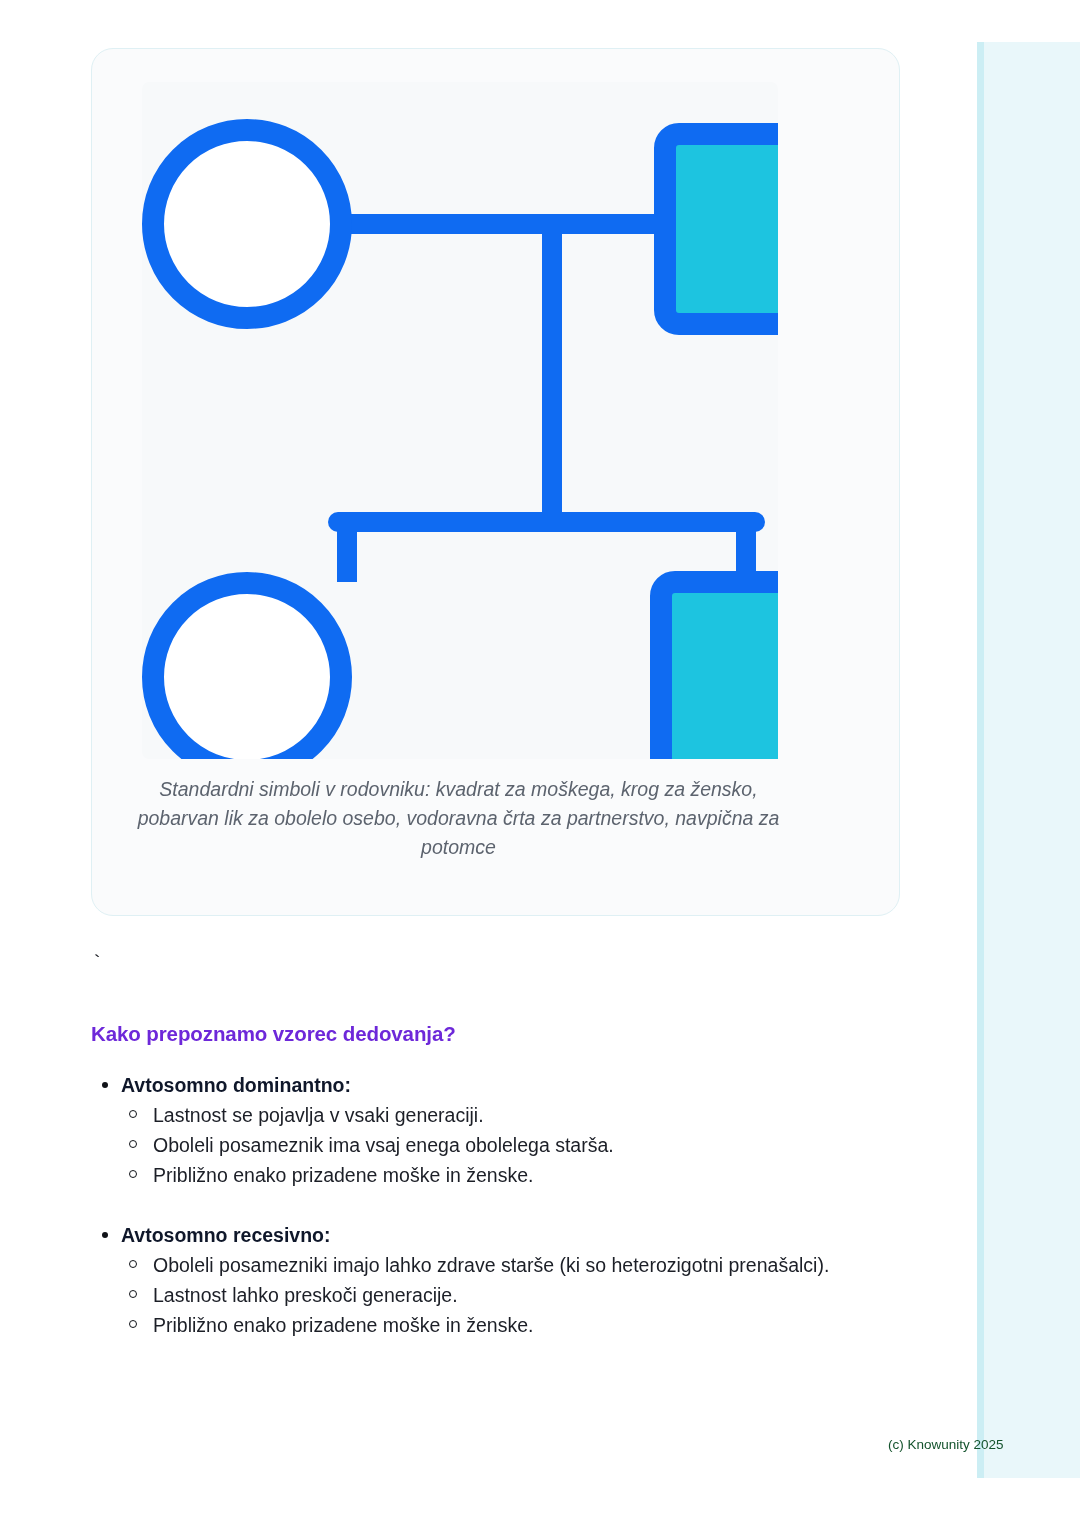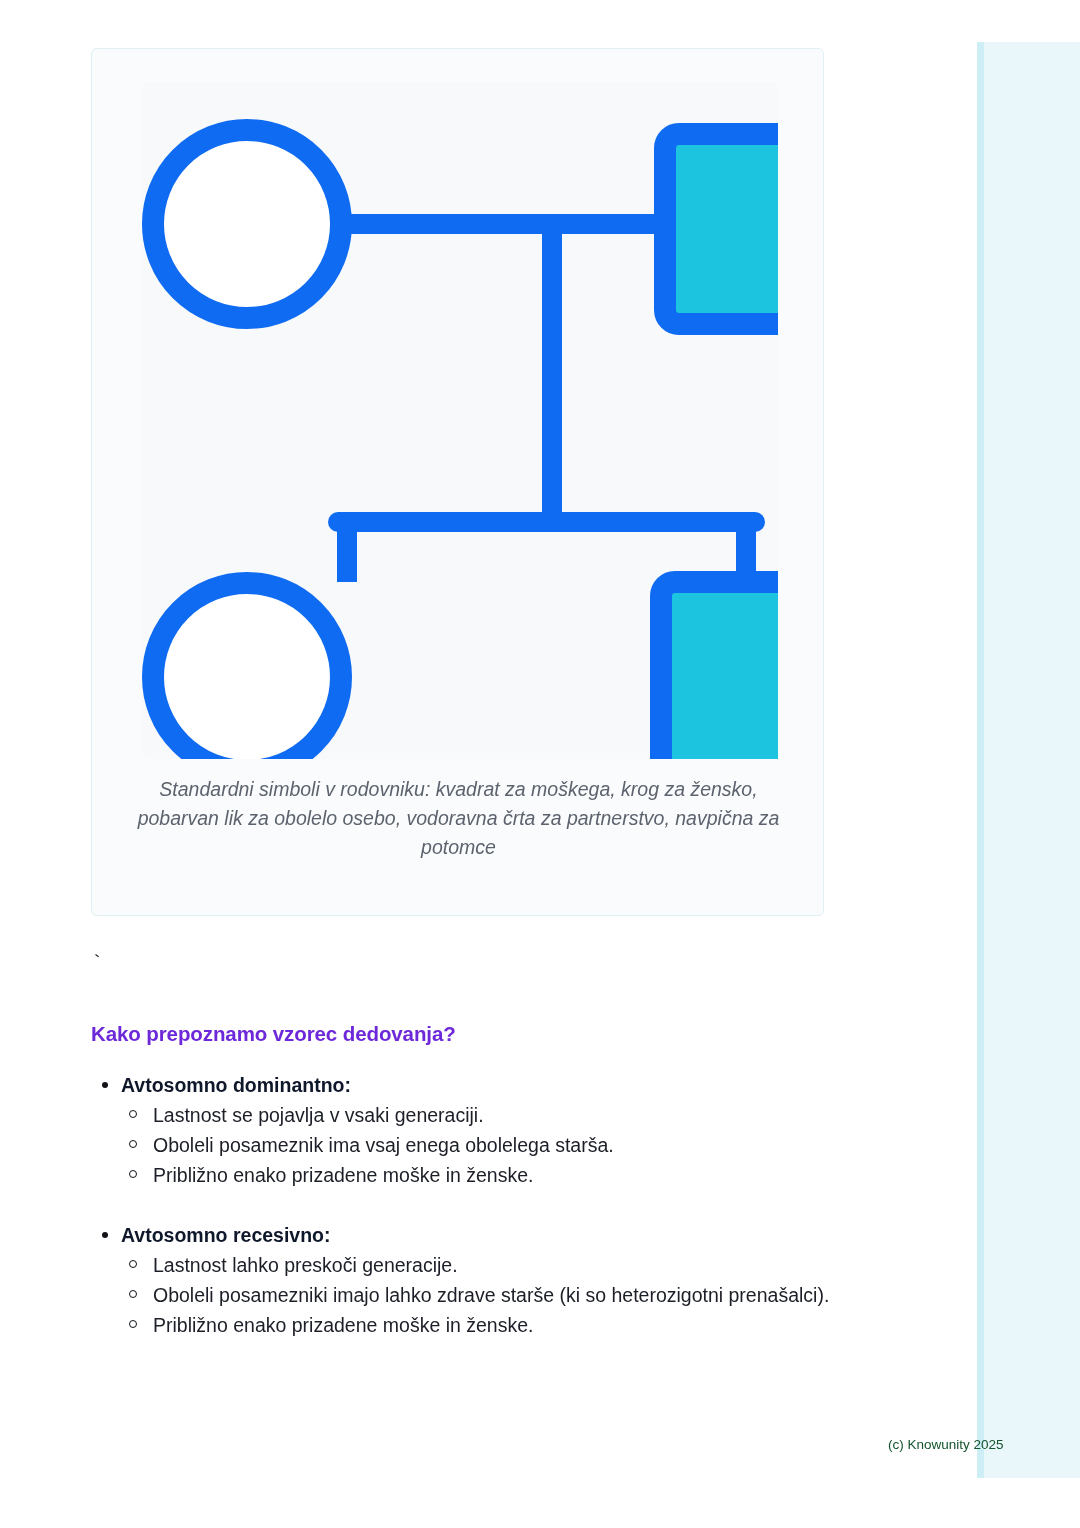--- a/index.html
+++ b/index.html
@@ -34,25 +34,25 @@
     width: 7px;
     height: 1436px;
     background: #cceef4;
   }
 
   
   .figure-card {
     position: absolute;
     left: 91px;
     top: 48px;
-    width: 733px;
+    width: 809px;
     height: 868px;
     background: #fafbfc;
     border: 1px solid #dff0f4;
-    border-radius: 6px;
+    border-radius: 22px;
   }
   .figure-inner {
     position: absolute;
     left: 50px;
     top: 33px;
     width: 636px;
     height: 677px;
     background: #f7f9fa;
     border-radius: 7px;
   }
@@ -219,25 +219,25 @@
   </li>
 
   <li class="lvl1-item group-gap">
     <div class="lvl1-row">
       <span class="disc"></span>
       <span>Avtosomno recesivno:</span>
     </div>
     <ul class="lvl2-list">
       <li class="lvl2-row">
         <span class="ring"></span>
+        <span>Oboleli posamezniki imajo lahko zdrave starše (ki so heterozigotni prenašalci).</span>
+      </li>
+      <li class="lvl2-row">
+        <span class="ring"></span>
         <span>Lastnost lahko preskoči generacije.</span>
-      </li>
-      <li class="lvl2-row">
-        <span class="ring"></span>
-        <span>Oboleli posamezniki imajo lahko zdrave starše (ki so heterozigotni prenašalci).</span>
       </li>
       <li class="lvl2-row">
         <span class="ring"></span>
         <span>Približno enako prizadene moške in ženske.</span>
       </li>
     </ul>
   </li>
 
 </ul>
 

